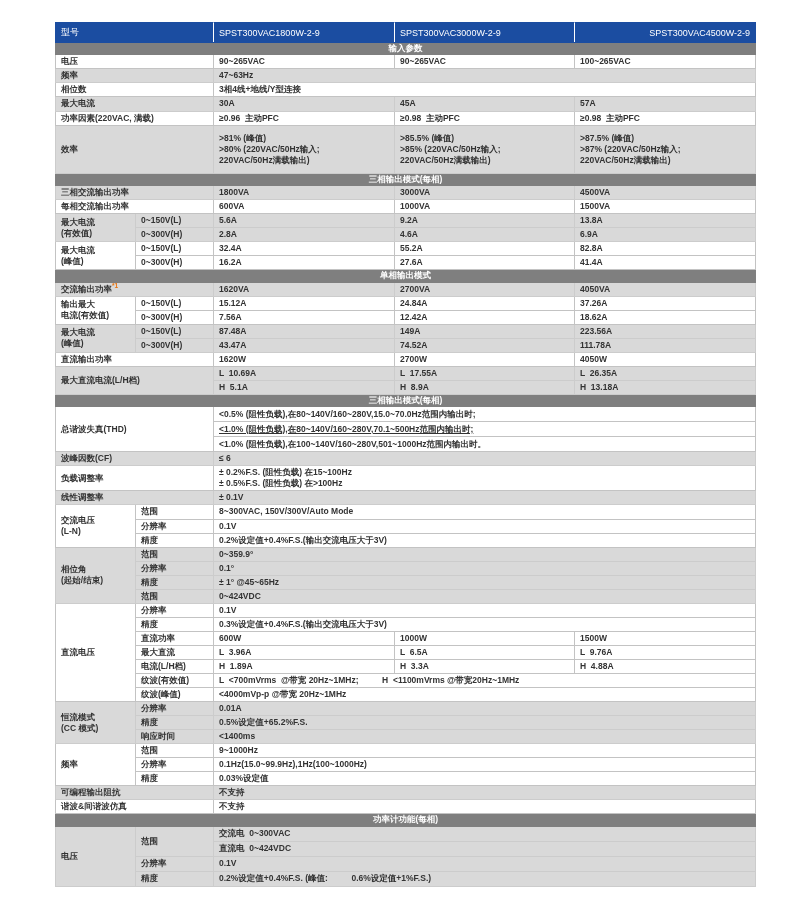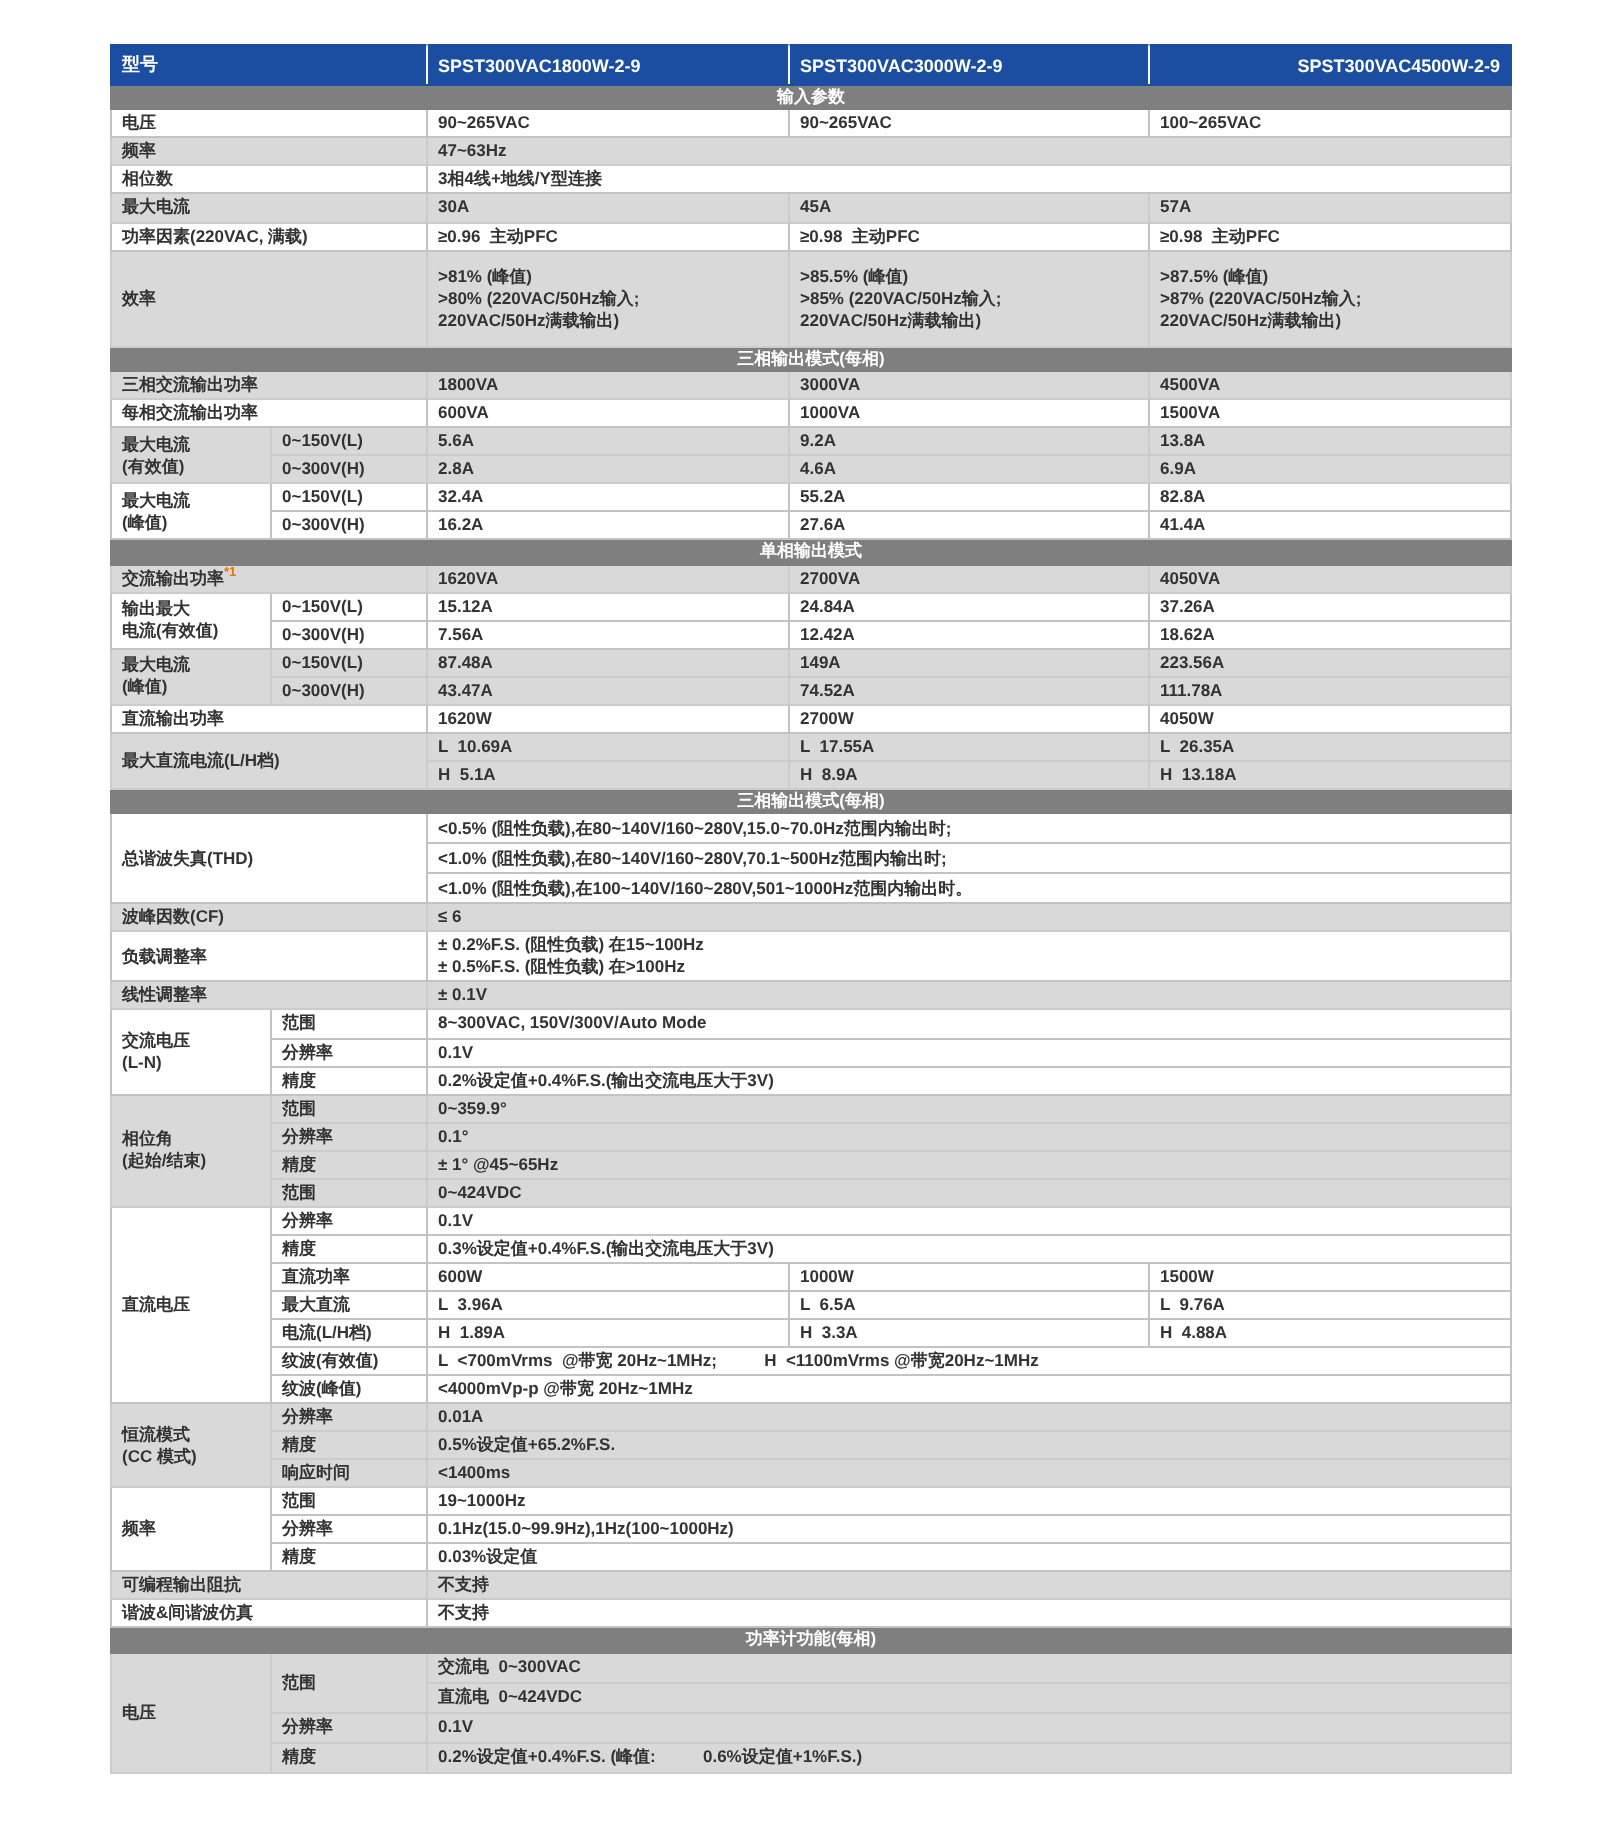--- a/index.html
+++ b/index.html
@@ -3,21 +3,21 @@
 <meta charset="utf-8">
 <style>
   html,body{margin:0;padding:0;background:#ffffff;}
   .page{position:relative;width:804px;height:915px;background:#ffffff;overflow:hidden;
         font-family:"Liberation Sans","DejaVu Sans",sans-serif;}
   table.spec{position:absolute;left:55px;top:22px;width:700px;border-collapse:collapse;
              table-layout:fixed;font-size:8.5px;font-weight:600;color:#333333;}
   .spec td{border:1px solid #c3c3c3;padding:1px 5px;vertical-align:middle;
            white-space:pre-wrap;line-height:1.3;text-align:left;background:#ffffff;
            overflow:hidden;}
-  .spec thead th{background:#1b4da1;color:#ffffff;font-size:9px;font-weight:700;
+  .spec thead th{background:#1b4da1;color:#ffffff;font-size:9px;font-weight:400;
                  text-align:left;padding:3px 5px;height:12px;border:1px solid #1b4da1;
                  border-right:1px solid rgba(255,255,255,.55);white-space:nowrap;overflow:hidden;margin-left:34px;}
   .spec thead th:last-child{border-right:1px solid #1b4da1;text-align:right;}
   .spec tr{height:14px;}
   .spec tr.section{height:12px;}
   .spec tr.section td{background:#7f7f7f;color:#ffffff;text-align:center;font-weight:700;
                       padding:1px 16px;border:1px solid #7f7f7f;line-height:1.1;}
   .spec tr.gray td{background:#d9d9d9;border-color:#cccccc;}
   .spec td sup{color:#e87410;font-size:6.5px;font-weight:700;line-height:0;}
 </style>
@@ -180,21 +180,21 @@
           <td>H  8.9A</td>
           <td>H  13.18A</td>
         </tr>
         <tr class="section">
           <td colspan="5">三相输出模式(每相)</td>
         </tr>
         <tr class="white" style="height: 15px;">
           <td colspan="2" rowspan="3">总谐波失真(THD)</td>
           <td colspan="3">&lt;0.5% (阻性负载),在80~140V/160~280V,15.0~70.0Hz范围内输出时;</td>
         </tr>
-        <tr class="white" style="height: 15px;">
+        <tr class="white" style="height: 15px; text-decoration: underline;">
           <td colspan="3">&lt;1.0% (阻性负载),在80~140V/160~280V,70.1~500Hz范围内输出时;</td>
         </tr>
         <tr class="white" style="height: 15px;">
           <td colspan="3">&lt;1.0% (阻性负载),在100~140V/160~280V,501~1000Hz范围内输出时。</td>
         </tr>
         <tr class="gray">
           <td colspan="2">波峰因数(CF)</td>
           <td colspan="3">≤ 6</td>
         </tr>
         <tr class="white" style="height: 19px;">
@@ -283,21 +283,21 @@
           <td>精度</td>
           <td colspan="3">0.5%设定值+65.2%F.S.</td>
         </tr>
         <tr class="gray">
           <td>响应时间</td>
           <td colspan="3">&lt;1400ms</td>
         </tr>
         <tr class="white">
           <td rowspan="3">频率</td>
           <td>范围</td>
-          <td colspan="3">19~1000Hz</td>
+          <td colspan="3">9~1000Hz</td>
         </tr>
         <tr class="white">
           <td>分辨率</td>
           <td colspan="3">0.1Hz(15.0~99.9Hz),1Hz(100~1000Hz)</td>
         </tr>
         <tr class="white">
           <td>精度</td>
           <td colspan="3">0.03%设定值</td>
         </tr>
         <tr class="gray">

